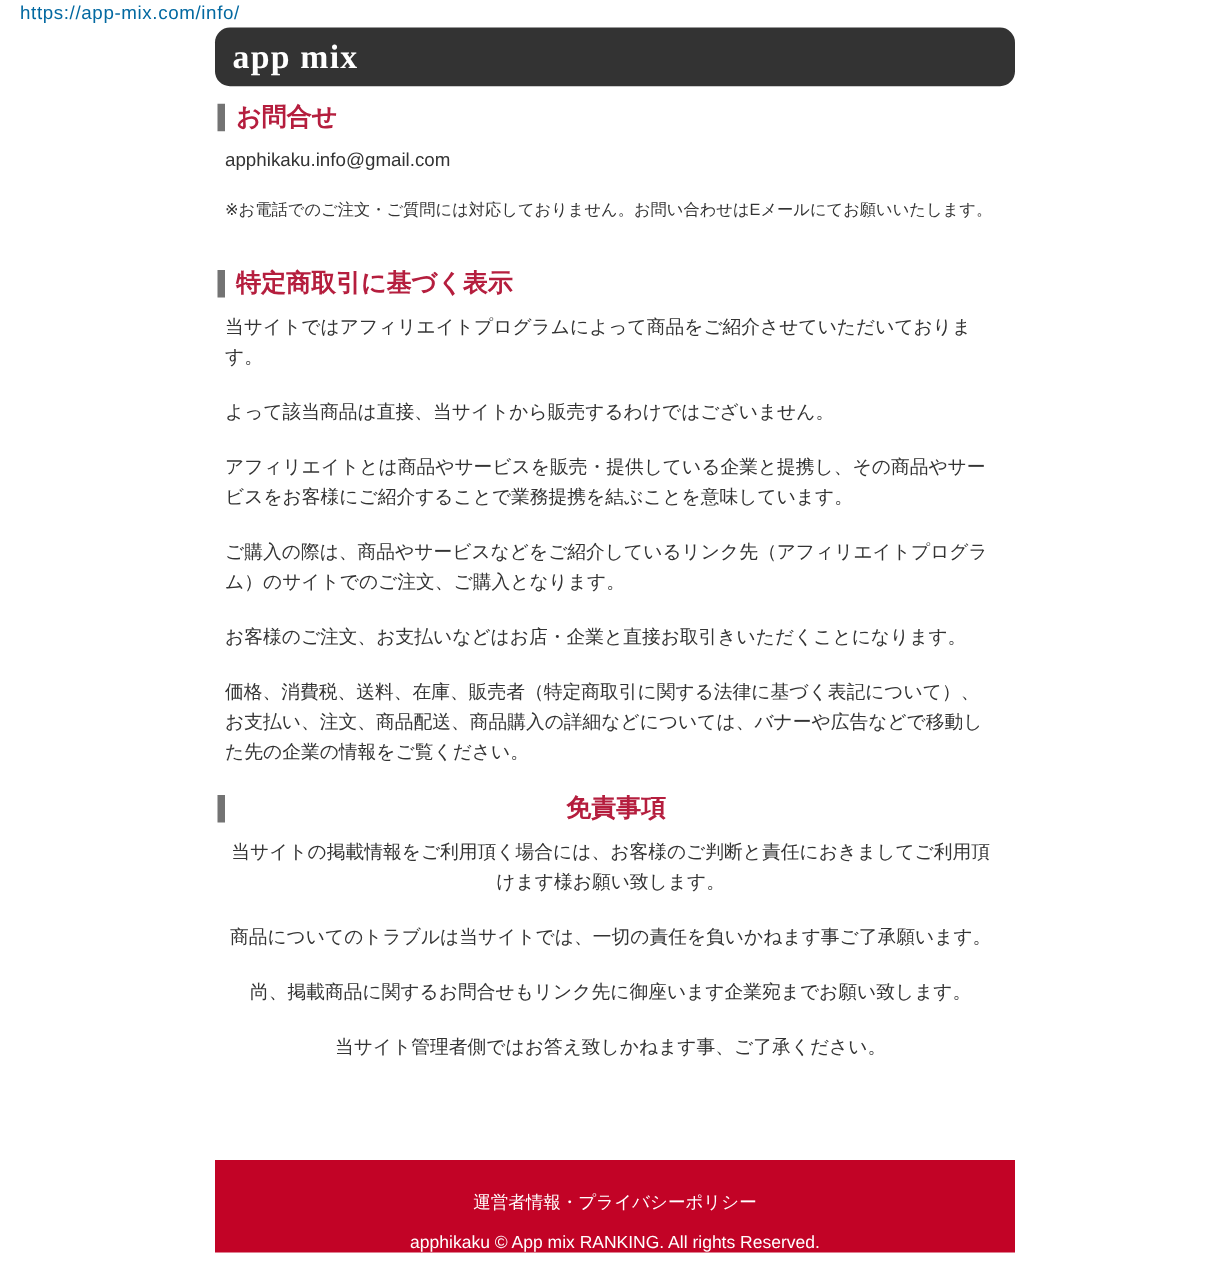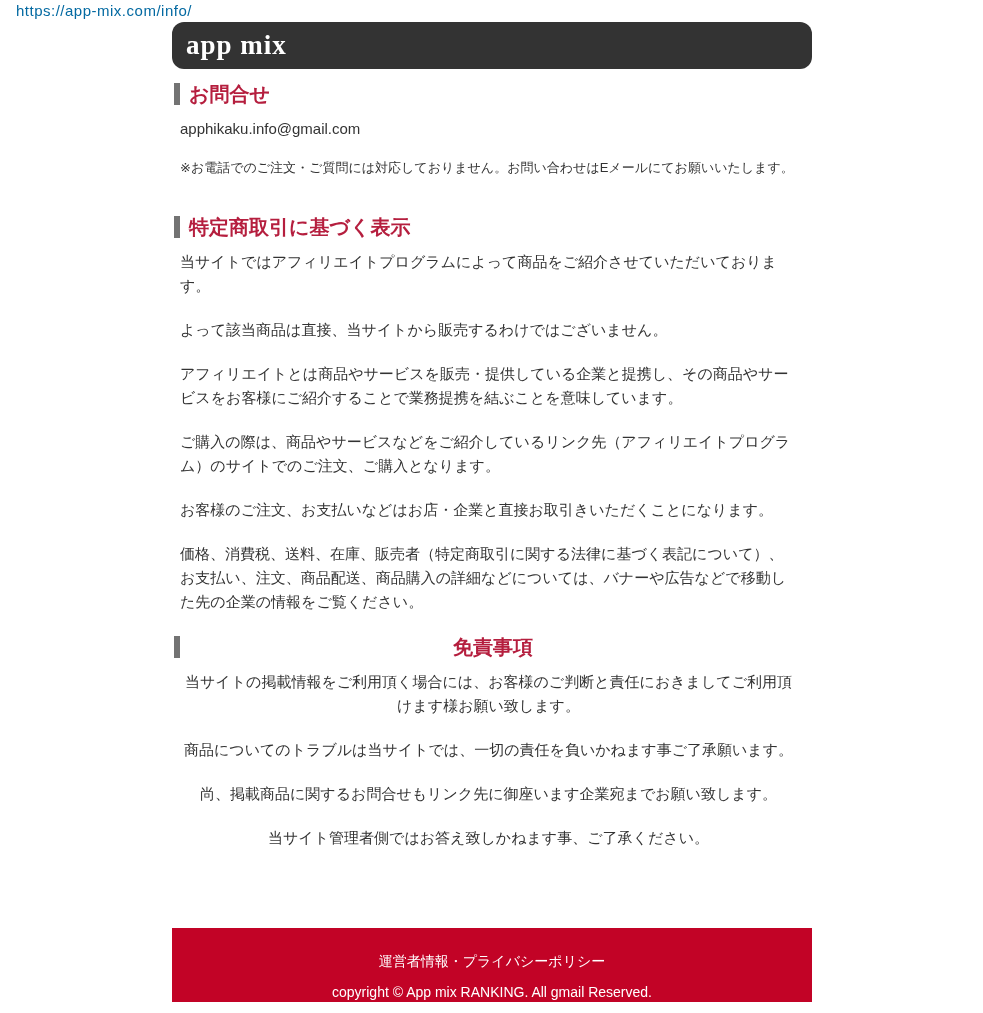--- a/index.html
+++ b/index.html
@@ -145,16 +145,16 @@
         <p class="body-text">商品についてのトラブルは当サイトでは、一切の責任を負いかねます事ご了承願います。</p>
         <p class="body-text">尚、掲載商品に関するお問合せもリンク先に御座います企業宛までお願い致します。</p>
         <p class="body-text">当サイト管理者側ではお答え致しかねます事、ご了承ください。</p>
       </div>
 
     </div>
   </div>
 
   <div class="site-footer">
     <a class="footer-link">運営者情報・プライバシーポリシー</a>
-    <div class="footer-copyright">copyright © App mix RANKING. All gmail Reserved.</div>
+    <div class="footer-copyright">apphikaku © App mix RANKING. All rights Reserved.</div>
   </div>
 
 </div>
 
 </body></html>

